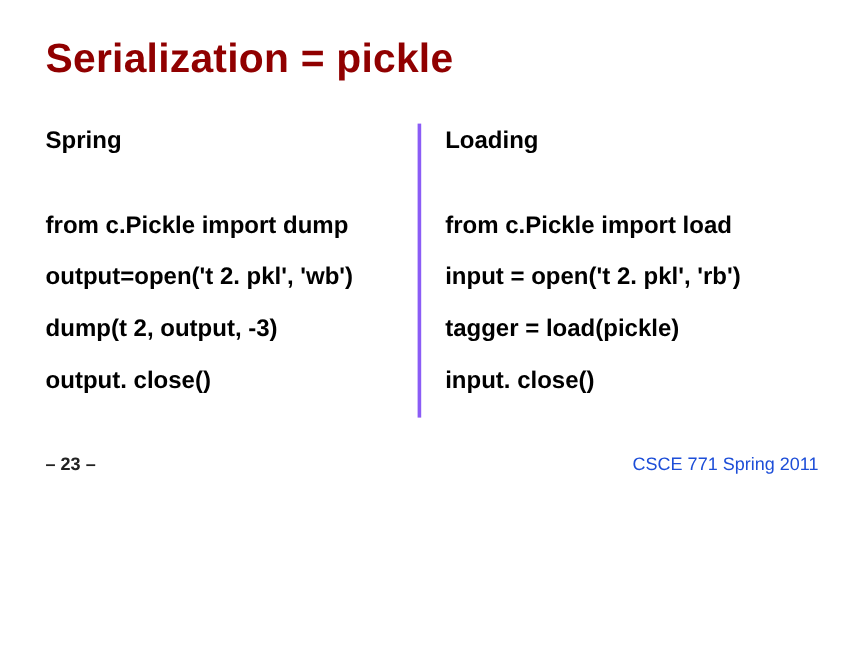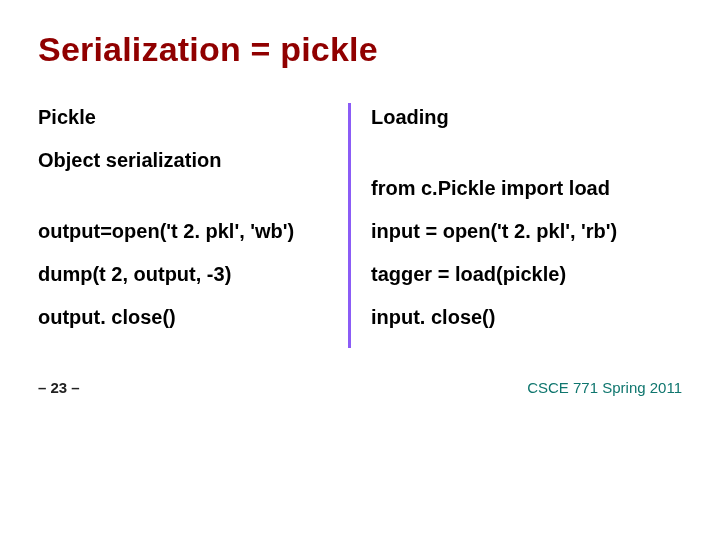--- a/index.html
+++ b/index.html
@@ -6,33 +6,33 @@
   html, body { width: 720px; height: 540px; background: #fff; font-family: Arial, Helvetica, sans-serif; }
   .slide { position: relative; width: 720px; height: 424px; padding: 30px 38px 0 38px; }
   .title { color: #900000; font-weight: bold; font-size: 34px; letter-spacing: 0.2px; margin-bottom: 34px; }
   .cols { display: flex; }
   .col { padding-top: 2px; }
   .col-left { width: 310px; padding-right: 18px; }
   .col-right { flex: 1; padding-left: 20px; border-left: 3px solid #8b5cf6; }
   .line { font-size: 20px; font-weight: bold; color: #000; line-height: 1.25; margin-bottom: 18px; }
   .spacer { height: 28px; }
   .page-num { position: absolute; left: 38px; bottom: 28px; font-size: 15px; color: #222; font-weight: bold; }
-  .course { position: absolute; right: 38px; bottom: 28px; font-size: 15px; color: #0f766e; }
+  .course { position: absolute; right: 38px; bottom: 28px; font-size: 15px; color: #1d4ed8; }
 </style>
 </head>
 <body>
 
 <div class="slide">
   <div class="title">Serialization = pickle</div>
 
   <div class="cols">
     <div class="col col-left">
-      <div class="line">Pickle</div>
-      <div class="line">Object serialization</div>
+      <div class="line">Spring</div>
       <div class="spacer"></div>
+      <div class="line">from c.Pickle import dump</div>
       <div class="line">output=open('t 2. pkl', 'wb')</div>
       <div class="line">dump(t 2, output, -3)</div>
       <div class="line">output. close()</div>
     </div>
     <div class="col col-right">
       <div class="line">Loading</div>
       <div class="spacer"></div>
       <div class="line">from c.Pickle import load</div>
       <div class="line">input = open('t 2. pkl', 'rb')</div>
       <div class="line">tagger = load(pickle)</div>

